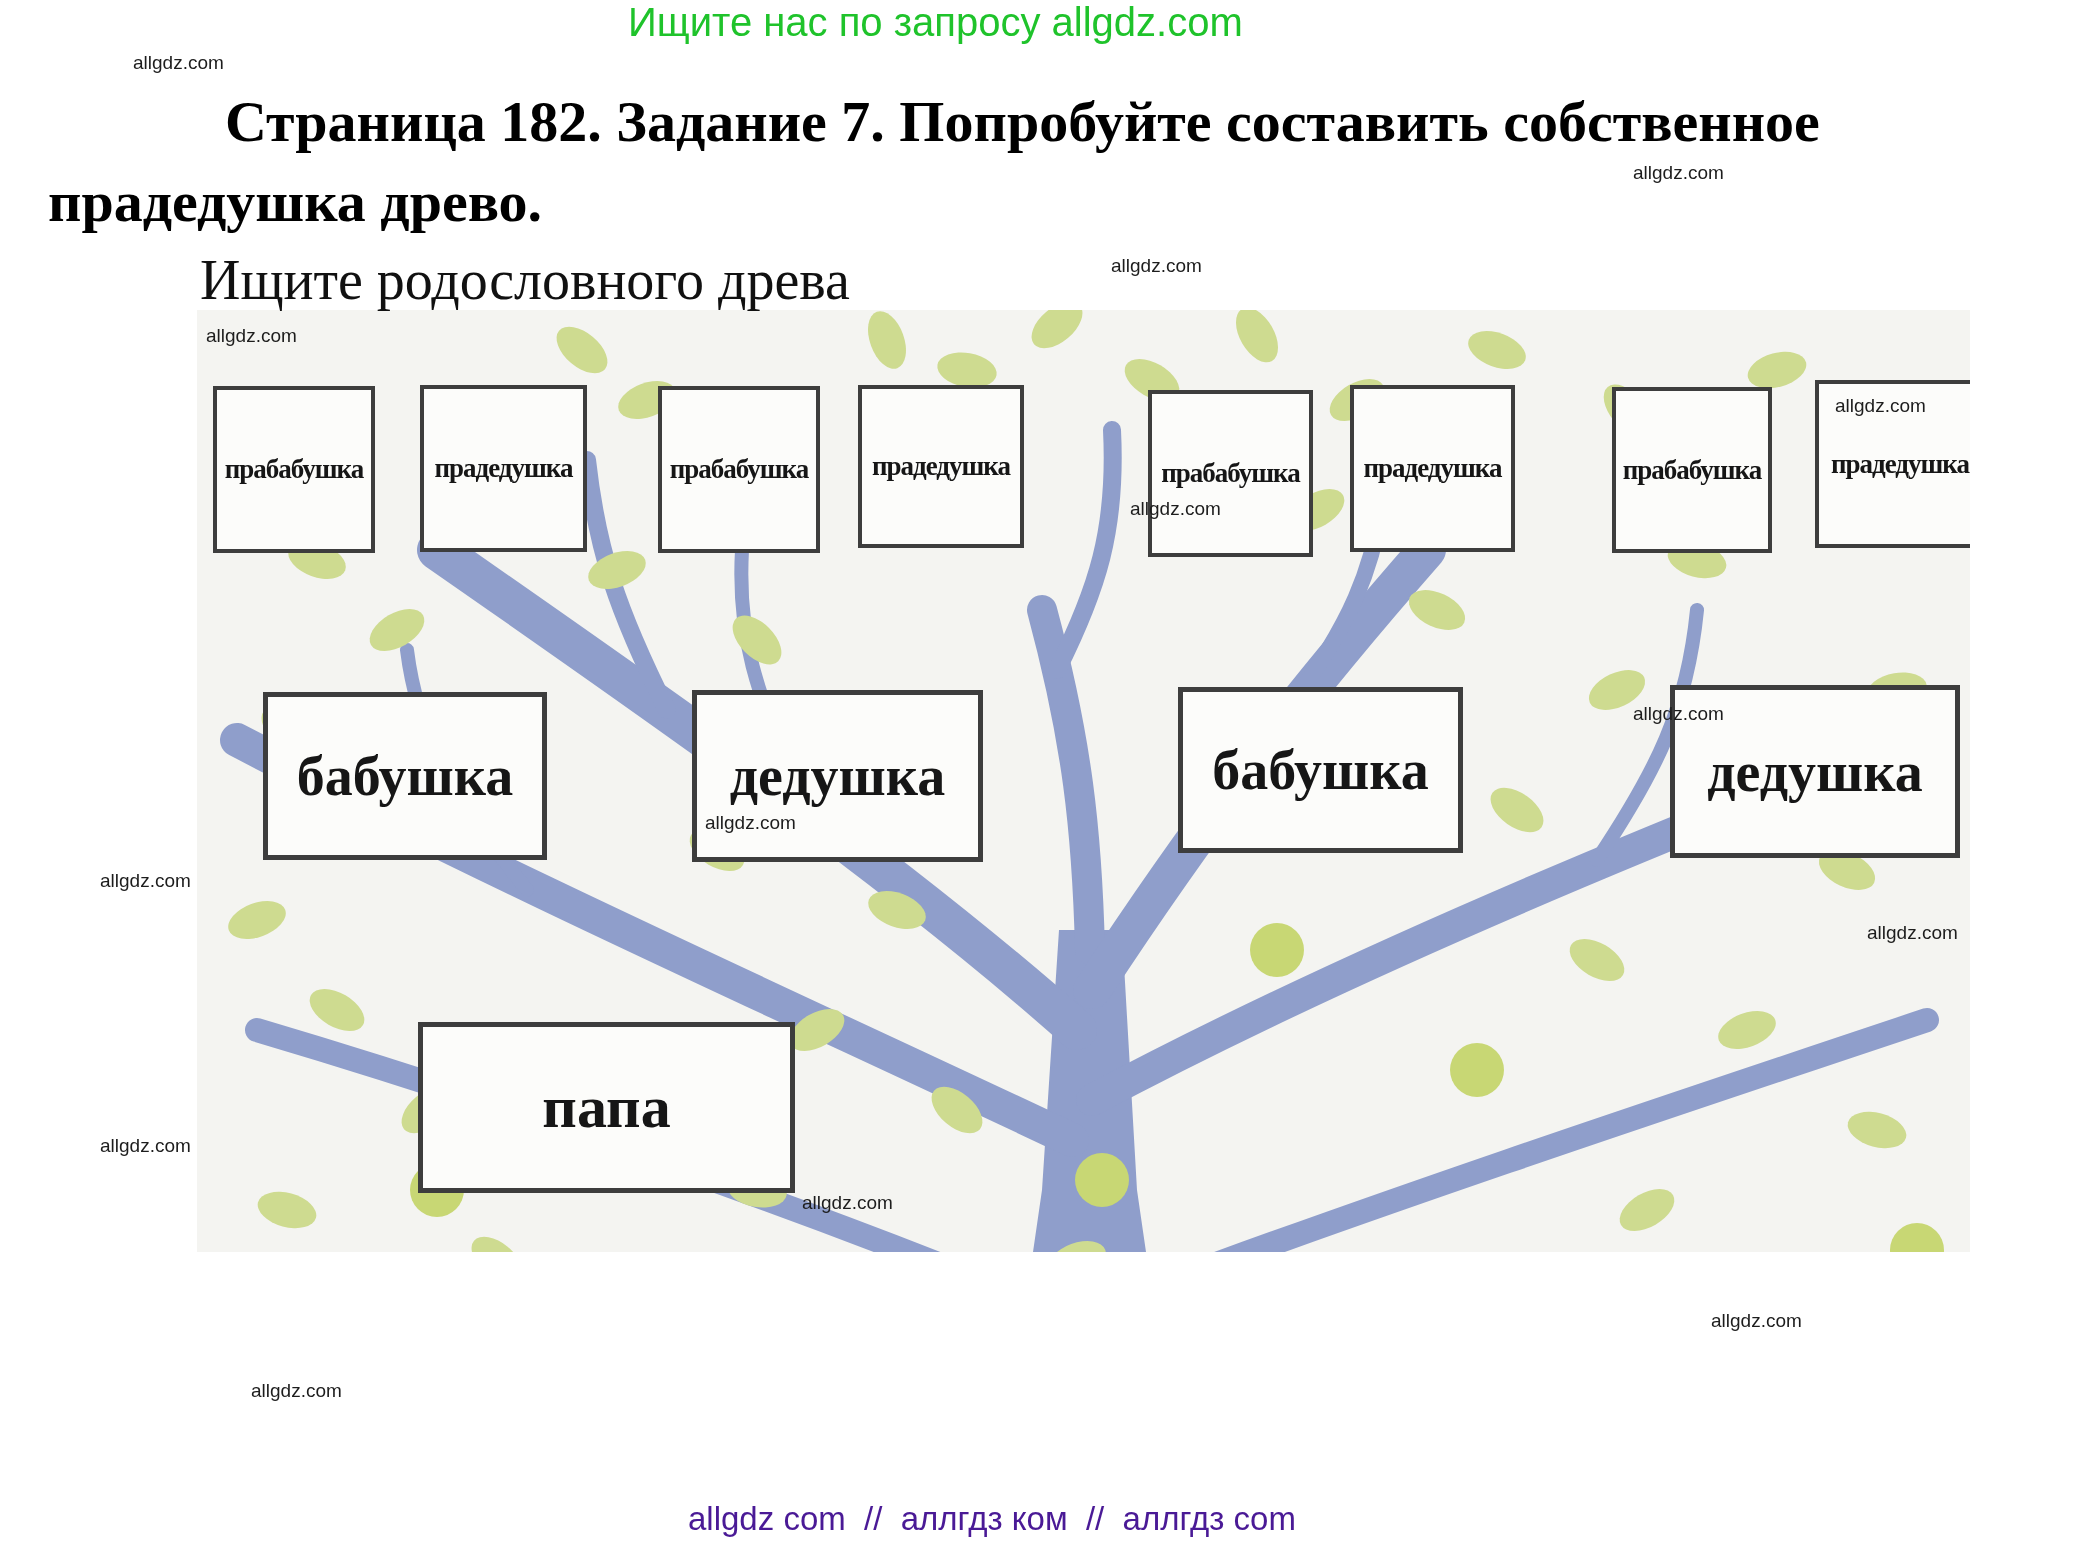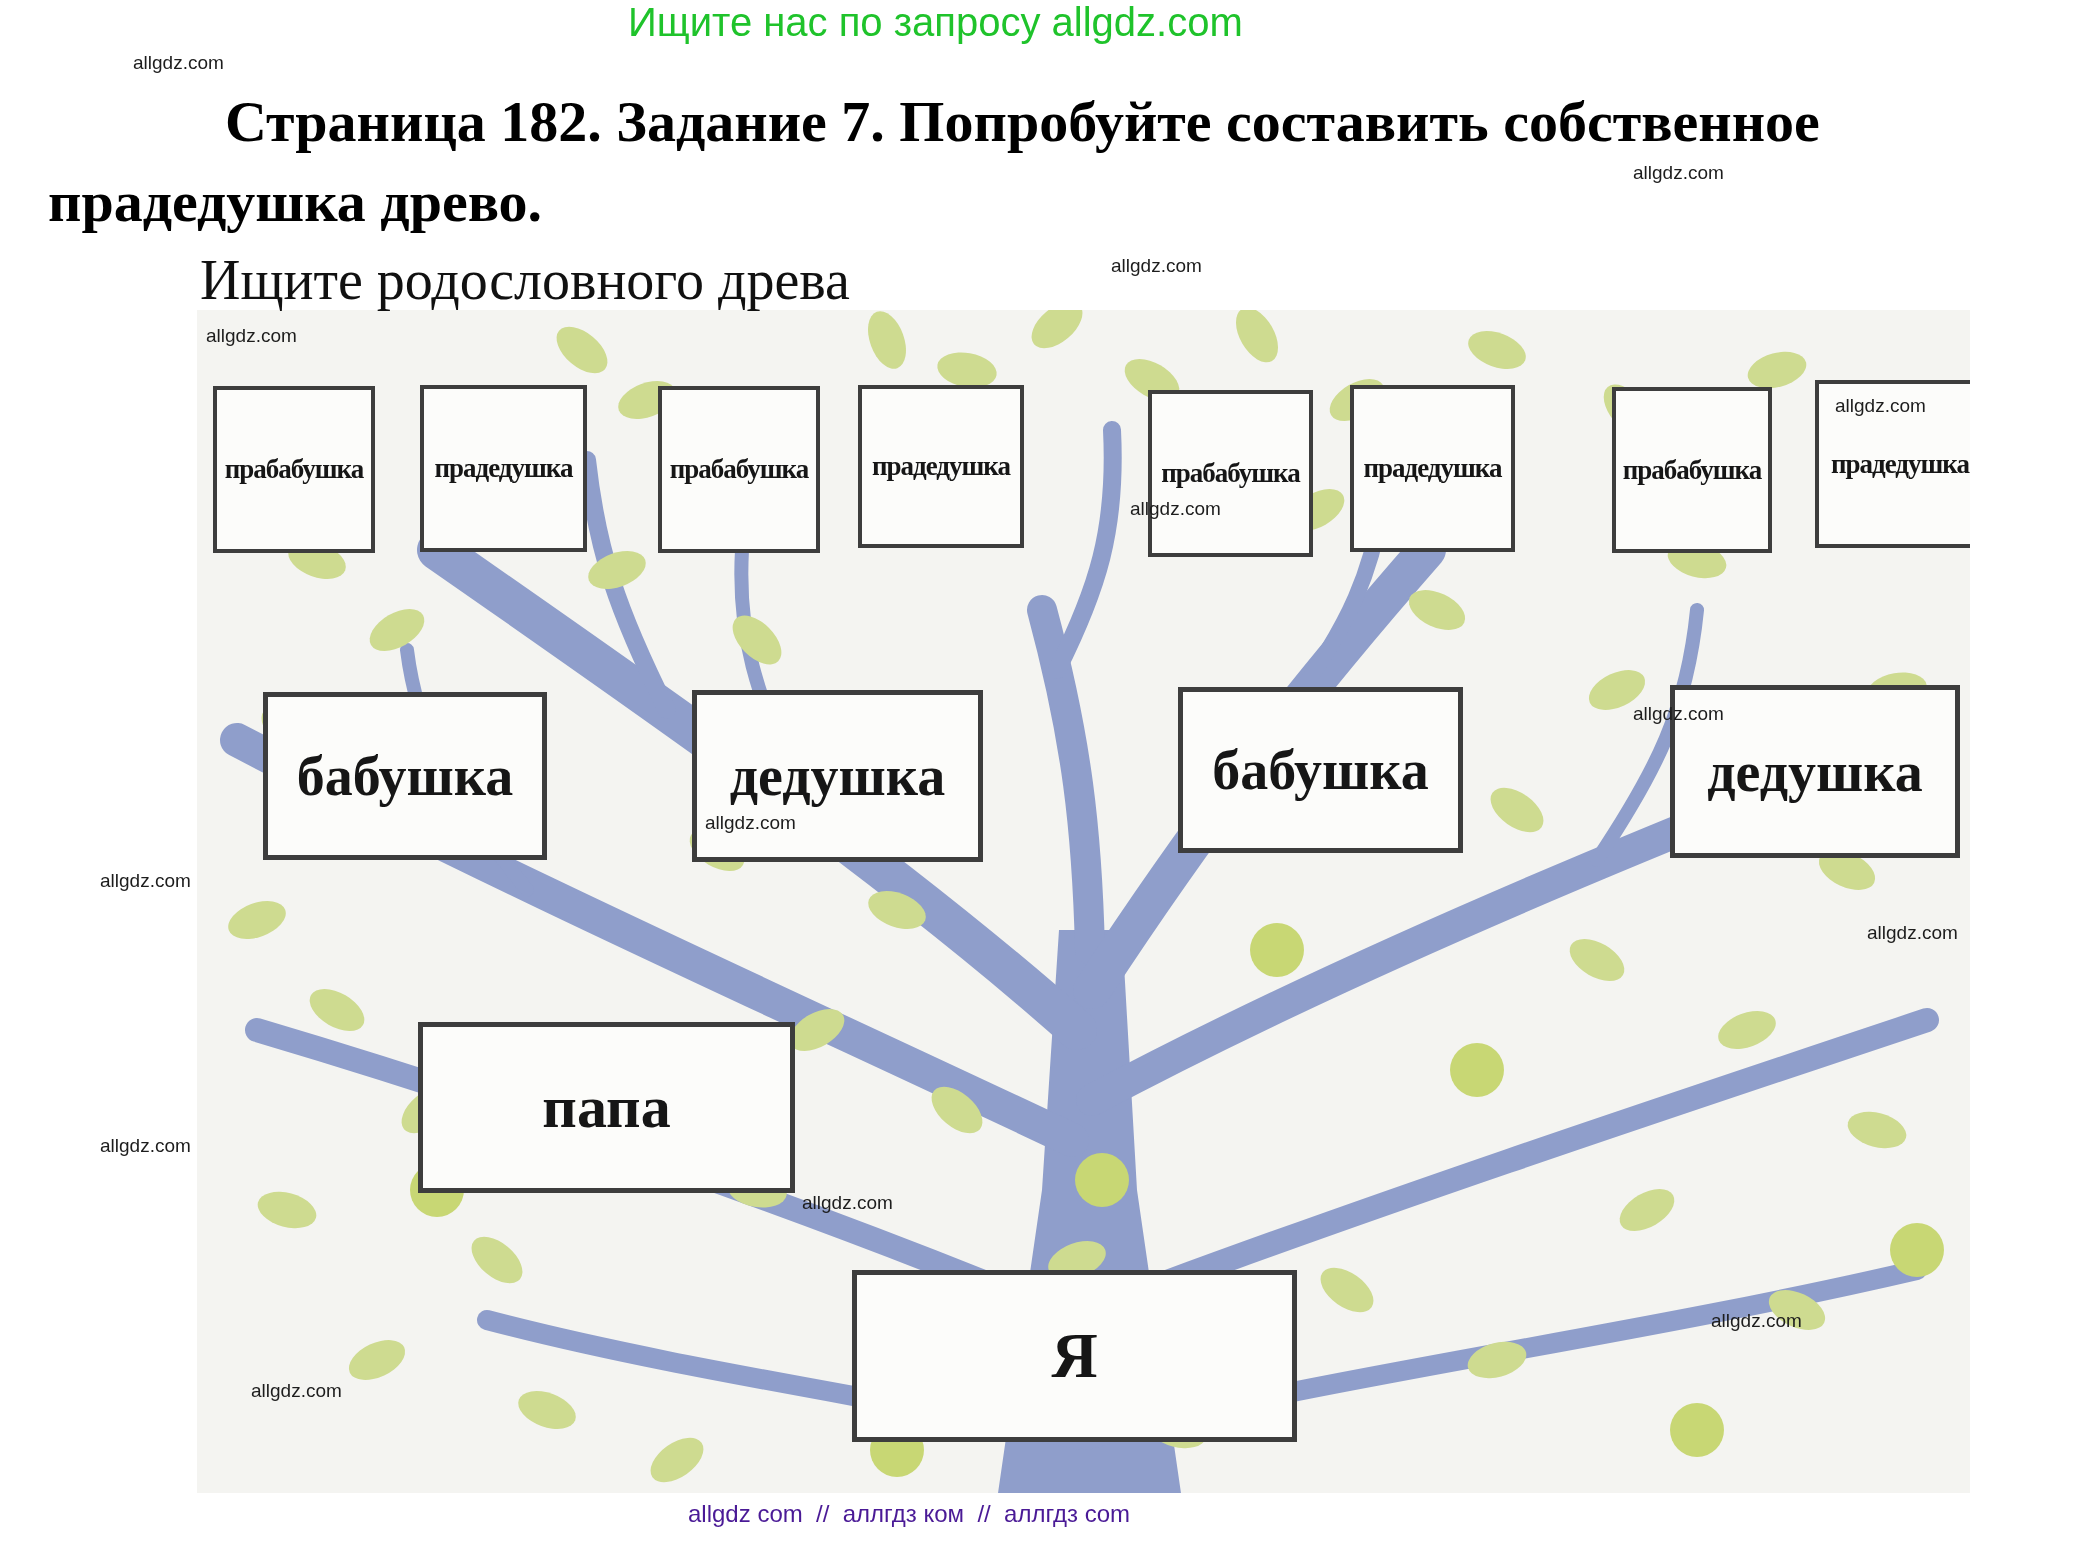--- a/index.html
+++ b/index.html
@@ -7,32 +7,32 @@
         font-family:"Liberation Sans",sans-serif;}
   .promo{position:absolute;left:628px;top:0px;font-size:40px;color:var(--green);
          z-index:30;white-space:nowrap;}
   .h-line{position:absolute;font-family:"Liberation Serif",serif;font-weight:bold;
           font-size:58px;color:#000;white-space:nowrap;z-index:5;}
   .h1a{left:225px;top:88px;}
   .h1b{left:48px;top:168px;}
   .subtitle{position:absolute;left:200px;top:248px;font-family:"Liberation Serif",serif;
             font-size:56px;color:#111;white-space:nowrap;z-index:5;}
   .wm{position:absolute;font-size:19px;color:var(--wm);z-index:30;white-space:nowrap;}
-  .photo{position:absolute;left:197px;top:310px;width:1773px;height:1183px;
+  .photo{position:absolute;left:197px;top:310px;width:1773px;height:942px;
          background:var(--photobg);overflow:hidden;z-index:1;}
   .photo svg{position:absolute;left:0;top:0;}
   .box{position:absolute;background:#fcfcfa;border:4px solid var(--boxborder);
        box-sizing:border-box;display:flex;align-items:center;justify-content:center;
        font-family:"Liberation Serif",serif;font-weight:bold;color:#161616;z-index:10;}
   .g2box,.g3box,.g4box{border-width:5px;}
   .g1box{font-size:27px;letter-spacing:-1px;}
   .g2box{font-size:56px;}
   .g3box{font-size:60px;font-family:Liberation Serif, serif;}
   .g4box{font-size:64px;}
-  .footer{position:absolute;left:688px;top:1500px;font-size:24px;color:var(--purple);
+  .footer{position:absolute;left:688px;top:1500px;font-size:33px;color:var(--purple);
           z-index:30;white-space:pre;}
 </style>
 </head>
 <body>
 
 <div class="page">
 
   <div class="promo">Ищите нас по запросу allgdz.com</div>
 
   <div class="h-line h1a">Страница 182. Задание 7. Попробуйте составить собственное</div>

